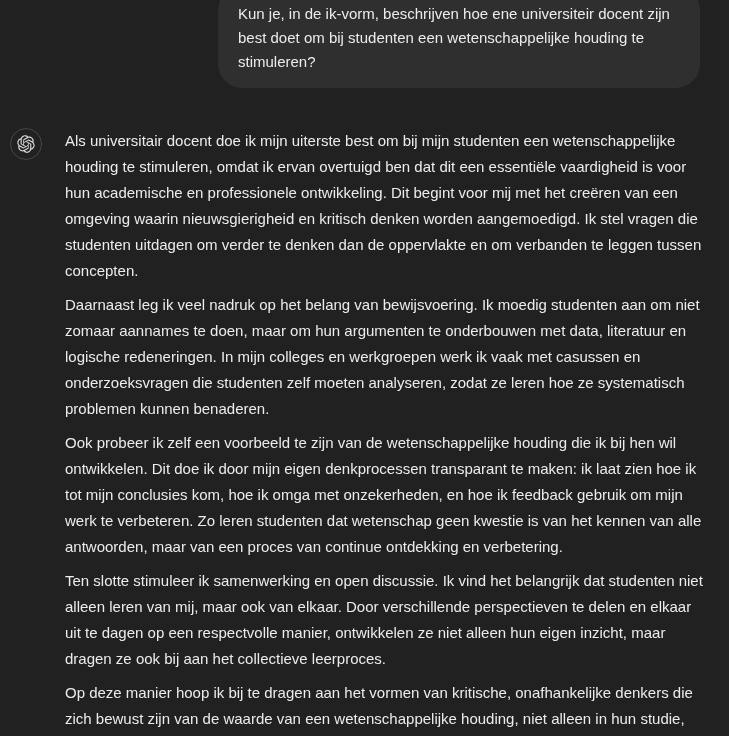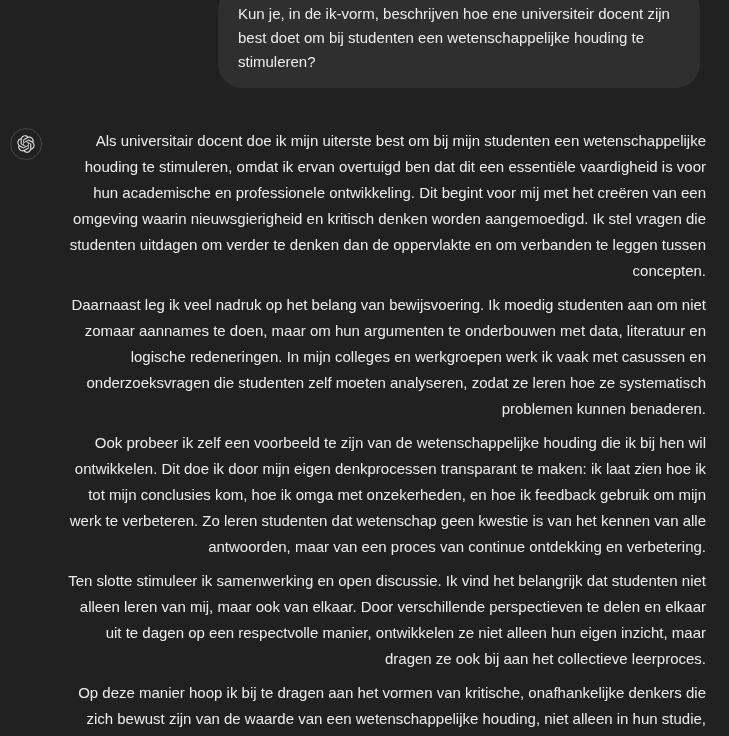--- a/index.html
+++ b/index.html
@@ -54,21 +54,20 @@
   .avatar svg { width: 18px; height: 18px; }
   .assistant-content {
     margin-left: 23px;
     width: 645px;
     color: #ececec;
     font-size: 15px;
     line-height: 26px;
   }
   .assistant-content p.msg-paragraph {
     margin: 0 4px 8px 0;
-    text-align: right;
   }
 </style>
 </head>
 <body>
 
 <div class="chat-column">
 
   <div class="user-row">
     <div class="user-bubble">
       <span>Kun je, in de ik-vorm, beschrijven hoe ene universiteir docent zijn best doet om bij studenten een wetenschappelijke houding te stimuleren?</span>

